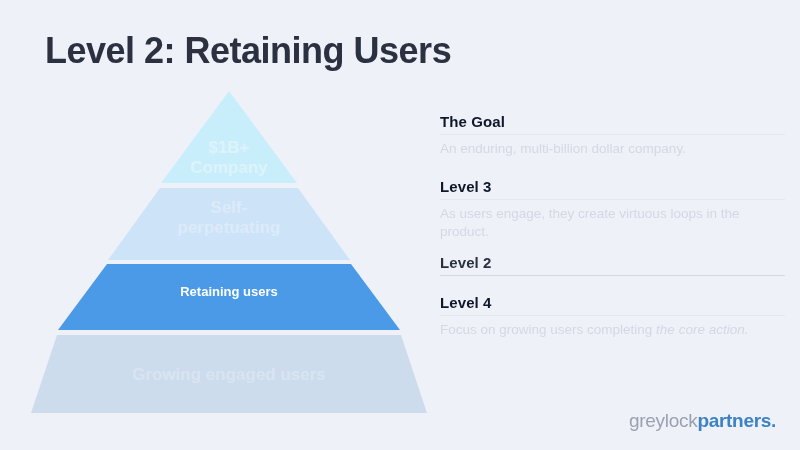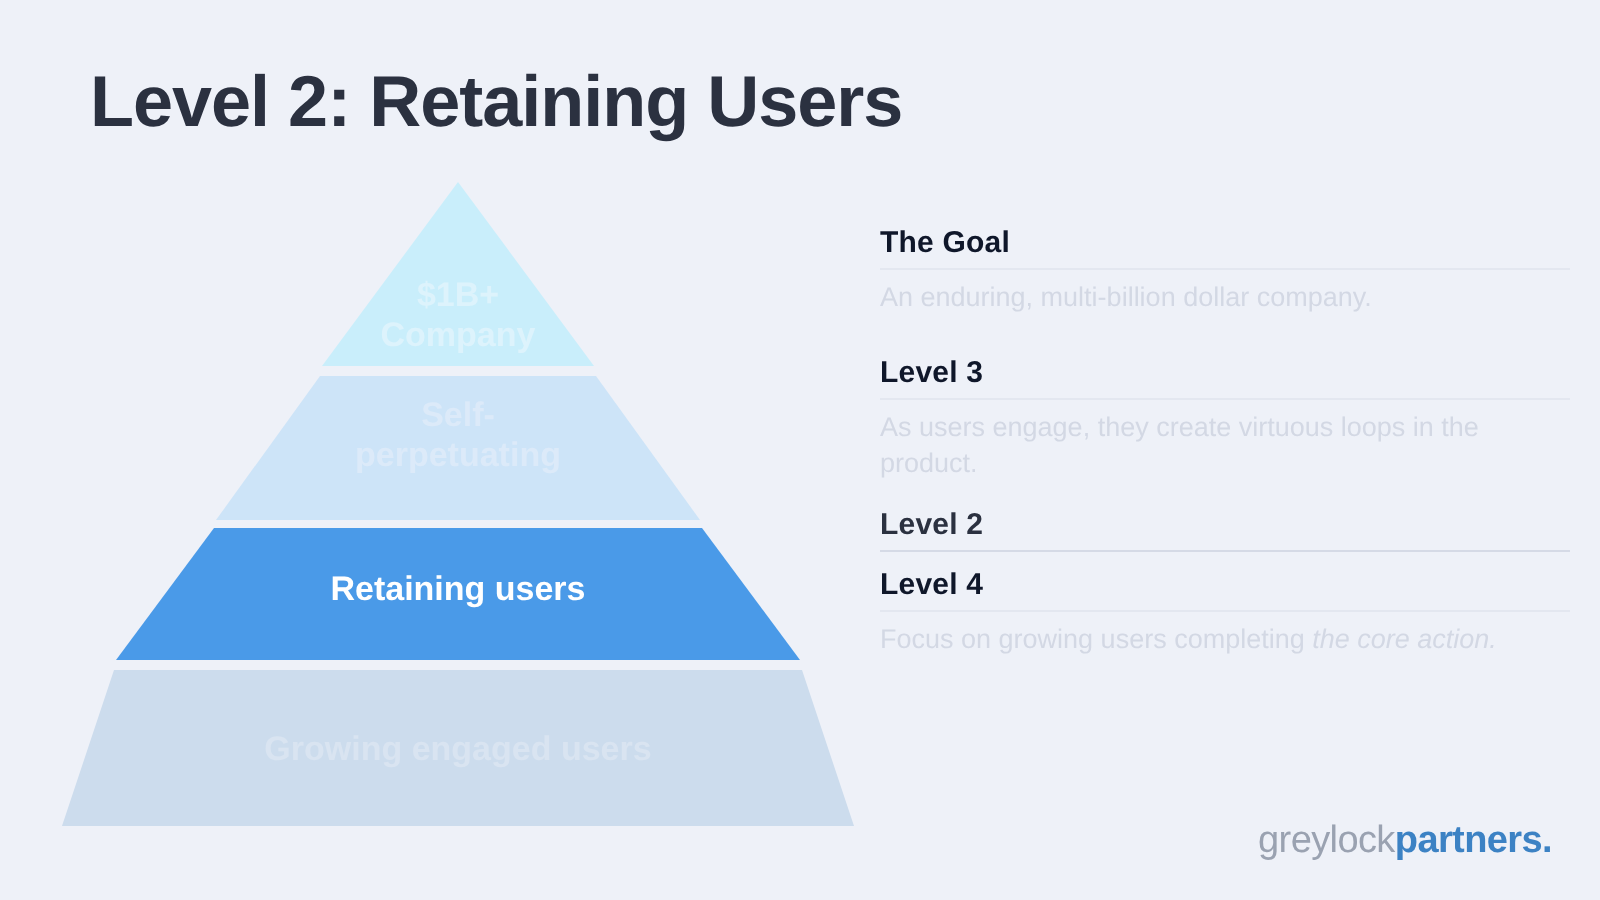--- a/index.html
+++ b/index.html
@@ -61,21 +61,21 @@
     font-size: 17px;
     color: #ddf3fc;
   }
   #tier-label-1 {
     left: 129px;  top: 198px;  width: 200px;
     font-size: 17px;
     color: #dceaf9;
   }
   #tier-label-2 {
     left: 109px;  top: 285px;  width: 240px;
-    font-size: 17px;
+    font-size: 13px;
     color: #ffffff;
   }
   #tier-label-3 {
     left: 69px;   top: 365px;  width: 320px;
     font-size: 17px;
     color: #d9e4f1;
   }
 
   
   #detail-column {
@@ -115,21 +115,21 @@
   .detail-block.is-active .detail-rule {
     background: #d5dae6;
   }
   .detail-block.is-active .detail-body {
     color: #565f72;
   }
 
   
   #detail-block-0 { margin-bottom: 20px; }
   #detail-block-1 { margin-bottom: 14px; }
-  #detail-block-2 { margin-bottom: 8px; }
+  #detail-block-2 { margin-bottom: 18px; }
 
   
   #logo {
     position: absolute;
     right: 24px;
     bottom: 18px;
     font-size: 19px;
     letter-spacing: -0.3px;
     white-space: nowrap;
   }

